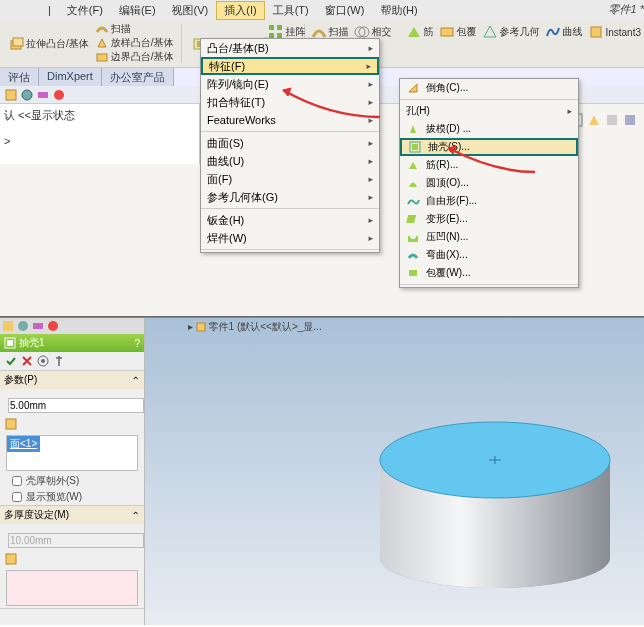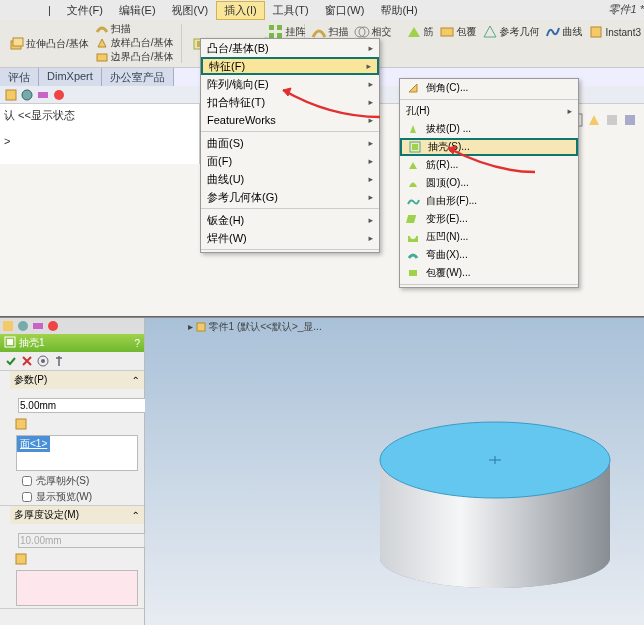--- a/index.html
+++ b/index.html
@@ -38,21 +38,21 @@
   .viewtb { position:absolute; right:6px; top:112px; display:flex; gap:2px; }
   .viewtb svg { width:16px; height:16px; }
   .arrowred { position:absolute; stroke:#e03030; fill:#e03030; }
   .bottom { position:relative; height:308px; background:#eaeef5; border-top:1px solid #888; display:flex; }
   .pm { width:145px; background:#efefef; border-right:1px solid #bbb; font-size:10px; }
   .pmhead { display:flex; gap:1px; background:#ddd; padding:1px; }
   .pmhead svg { width:14px; height:14px; }
   .pmtitle { background:linear-gradient(#9fd24a,#6fb72f); height:18px; display:flex; align-items:center; padding:0 4px; color:#fff; justify-content:space-between; }
   .pmok { display:flex; gap:2px; padding:2px 4px; background:#eee; border-bottom:1px solid #ccc; }
   .pmok svg { width:14px; height:14px; }
-  .pmsec { border-bottom:1px solid #ccc;padding-left:10px; }
+  .pmsec { border-bottom:1px solid #ccc; }
   .pmsechead { background:#f0e9d6; padding:2px 4px; display:flex; align-items:center; justify-content:space-between; }
   .pmrow { display:flex; align-items:center; gap:4px; padding:2px 4px; }
   .pmrow input[type=text] { flex:1; font-size:10px; border:1px solid #bbb; padding:1px;margin-top:7px; }
   .selbox { background:#fff; border:1px solid #bbb; height:36px; margin:2px 6px; position:relative; }
   .selbox .selected { background:#4a90d9; color:#fff; font-size:10px; padding:1px 3px; display:inline-block;text-decoration:underline; }
   .chkrow { padding:1px 12px; display:flex; align-items:center; gap:4px; color:#444; }
   .chkrow input { width:10px; height:10px; }
   .view3d { flex:1; position:relative; background:linear-gradient(#a9c1d8,#e8ecf2); }
   .bc { position:absolute; left:4px; top:2px; font-size:10px; color:#444;margin-left:39px; }
   .cyl { position:absolute; left:200px; top:80px; width:280px; height:200px; }
@@ -233,24 +233,24 @@
         <span>扣合特征(T)</span>
       </div>
     <div class="mrow sub">
         <span>FeatureWorks</span>
       </div>
     <hr>
     <div class="mrow sub">
         <span>曲面(S)</span>
       </div>
     <div class="mrow sub">
+        <span>曲线(U)</span>
+      </div>
+    <div class="mrow sub">
         <span>面(F)</span>
-      </div>
-    <div class="mrow sub">
-        <span>曲线(U)</span>
       </div>
     <div class="mrow sub">
         <span>参考几何体(G)</span>
       </div>
     <hr>
     <div class="mrow sub">
         <span>钣金(H)</span>
       </div>
     <div class="mrow sub">
         <span>焊件(W)</span>
@@ -349,21 +349,21 @@
           <circle cx="7" cy="7" r="5" fill="#7aa"></circle>
         </svg>
       <svg viewBox="0 0 14 14">
           <rect x="2" y="4" width="10" height="6" fill="#c864c8"></rect>
         </svg>
       <svg viewBox="0 0 14 14">
           <circle cx="7" cy="7" r="5" fill="#e44"></circle>
         </svg>
     </div>
     <div class="pmtitle">
-      <span style="display:flex;gap:3px;">
+      <span style="display:flex;align-items:center;gap:3px;">
           <svg width="12" height="12" viewBox="0 0 12 12">
             <rect x="1" y="1" width="10" height="10" fill="none" stroke="#fff"></rect>
             <rect x="3" y="3" width="6" height="6" fill="#fff"></rect>
           </svg>
           <span>抽壳1</span>
         </span>
       <span style="cursor:pointer;">?</span>
     </div>
     <div class="pmok">
       <svg viewBox="0 0 14 14">

